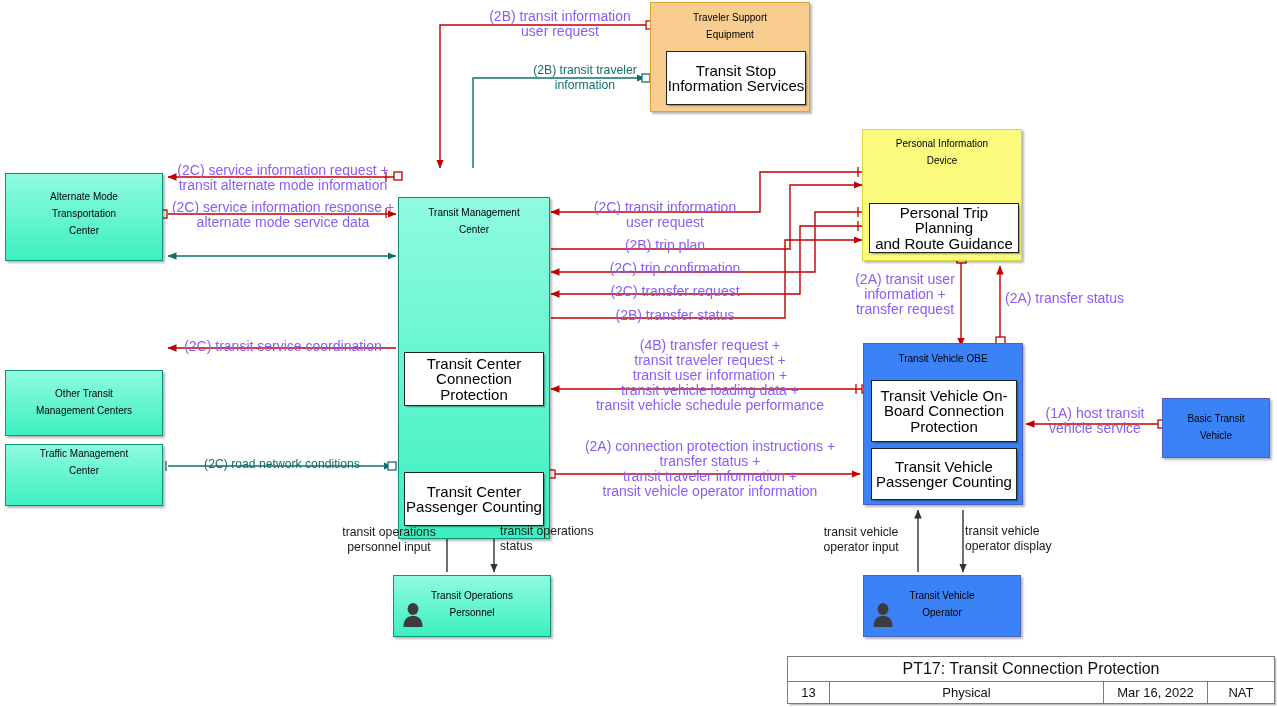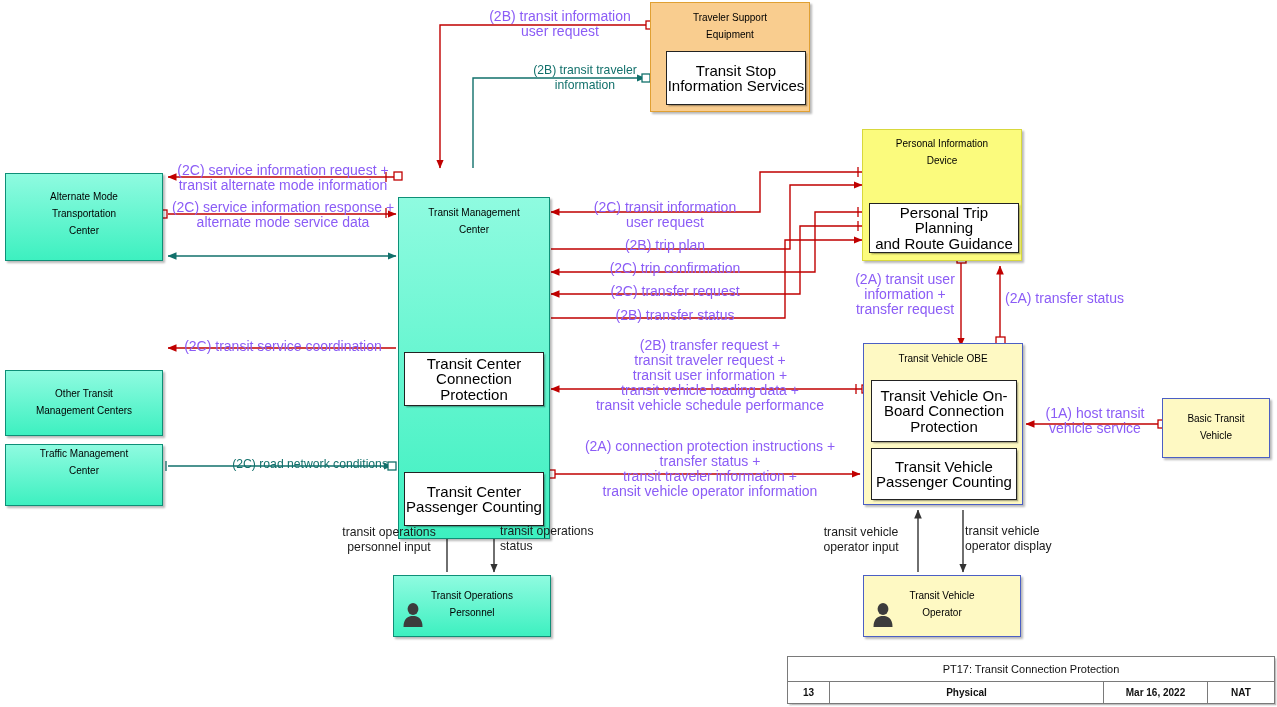--- a/index.html
+++ b/index.html
@@ -10,21 +10,21 @@
 
   .box{position:absolute;box-sizing:border-box;display:flex;flex-direction:column;
        align-items:center;text-align:center;}
   .box .title{font-size:10px;line-height:17px;color:#000;padding-top:5px;width:100%;}
 
   
   .teal{background:linear-gradient(180deg,#8ffbe0 0%,#3df0c0 100%);
         border:1px solid #0e8f77;box-shadow:2px 2px 2px rgba(0,0,0,.28);}
   .orange{background:#f9cd8f;border:1px solid #e0a033;box-shadow:2px 2px 2px rgba(0,0,0,.28);}
   .yellow{background:#fbfb7d;border:1px solid #d8d83c;box-shadow:2px 2px 2px rgba(0,0,0,.28);}
-  .blue{background:#fef9c3;border:1px solid #4b5fc4;box-shadow:2px 2px 2px rgba(0,0,0,.28);}
+  .blue{background:#3b82f6;border:1px solid #4b5fc4;box-shadow:2px 2px 2px rgba(0,0,0,.28);}
 
   
   .fo{position:absolute;box-sizing:border-box;background:#ffffff;border:1.5px solid #222;
       display:flex;align-items:center;justify-content:center;text-align:center;
       font-size:15px;line-height:15.5px;color:#000;box-shadow:1.5px 1.5px 1.5px rgba(0,0,0,.3);}
 
   
   .lbl{position:absolute;text-align:center;line-height:15px;white-space:pre;}
   .red{color:#8b5cf6;font-size:14px;}
   .tealtx{color:#11706b;font-size:12.2px;}
@@ -32,24 +32,24 @@
 
   
   .person{position:absolute;width:22px;height:26px;}
 
   
   #titleblock{position:absolute;left:787px;top:656px;width:488px;height:48px;
               border:1px solid #7a7a7a;box-sizing:border-box;background:#fff;
               box-shadow:1.5px 1.5px 1.5px rgba(0,0,0,.25);
               display:flex;flex-direction:column;}
   #tb-top{flex:0 0 24px;display:flex;align-items:center;justify-content:center;
-          border-bottom:1px solid #7a7a7a;font-size:11px;color:#111;}
+          border-bottom:1px solid #7a7a7a;font-size:16px;color:#111;}
   #tb-bot{flex:1;display:flex;}
-  #tb-bot>div{display:flex;align-items:center;justify-content:center;font-size:10px;color:#111;
-              border-right:1px solid #7a7a7a;box-sizing:border-box;font-weight:bold;}
+  #tb-bot>div{display:flex;align-items:center;justify-content:center;font-size:13px;color:#111;
+              border-right:1px solid #7a7a7a;box-sizing:border-box;}
   #tb-bot>div:last-child{border-right:none;}
   .tb-num{flex:0 0 42px;}
   .tb-view{flex:1;}
   .tb-date{flex:0 0 104px;}
   .tb-org{flex:0 0 66px;}
 </style>
 </head>
 <body>
 
 <div id="stage">
@@ -236,40 +236,40 @@
 
   <div class="lbl red" style="left: 166px; top: 163px; width: 234px; white-space: pre-line;">(2C) service information request +
 transit alternate mode information</div>
 
   <div class="lbl red" style="left: 166px; top: 200px; width: 234px; white-space: pre-line;">(2C) service information response +
 alternate mode service data</div>
 
 
   <div class="lbl red" style="left: 172px; top: 339px; width: 222px; white-space: pre-line;">(2C) transit service coordination</div>
 
-  <div class="lbl tealtx" style="left: 176px; top: 457px; width: 212px; white-space: pre-line; text-align: right;">(2C) road network conditions</div>
+  <div class="lbl tealtx" style="left: 176px; top: 457px; width: 212px; white-space: pre-line;">(2C) road network conditions</div>
 
   <div class="lbl red" style="left: 570px; top: 200px; width: 190px; white-space: pre-line;">(2C) transit information
 user request</div>
 
   <div class="lbl red" style="left: 570px; top: 238px; width: 190px; white-space: pre-line;">(2B) trip plan</div>
 
   <div class="lbl red" style="left: 570px; top: 261px; width: 210px; white-space: pre-line;">(2C) trip confirmation</div>
 
   <div class="lbl red" style="left: 570px; top: 284px; width: 210px; white-space: pre-line;">(2C) transfer request</div>
 
   <div class="lbl red" style="left: 570px; top: 308px; width: 210px; white-space: pre-line;">(2B) transfer status</div>
 
   <div class="lbl red" style="left: 845px; top: 272px; width: 120px; white-space: pre-line;">(2A) transit user
 information +
 transfer request</div>
 
   <div class="lbl red" style="left: 1005px; top: 291px; width: 140px; text-align: left; white-space: pre-line;">(2A) transfer status</div>
 
-  <div class="lbl red" style="left: 560px; top: 338px; width: 300px; white-space: pre-line;">(2B) transfer request +
+  <div class="lbl red" style="left: 560px; top: 338px; width: 300px; white-space: pre-line;">(4B) transfer request +
 transit traveler request +
 transit user information +
 transit vehicle loading data +
 transit vehicle schedule performance</div>
 
   <div class="lbl red" style="left: 555px; top: 439px; width: 310px; white-space: pre-line;">(2A) connection protection instructions +
 transfer status +
 transit traveler information +
 transit vehicle operator information</div>
 

